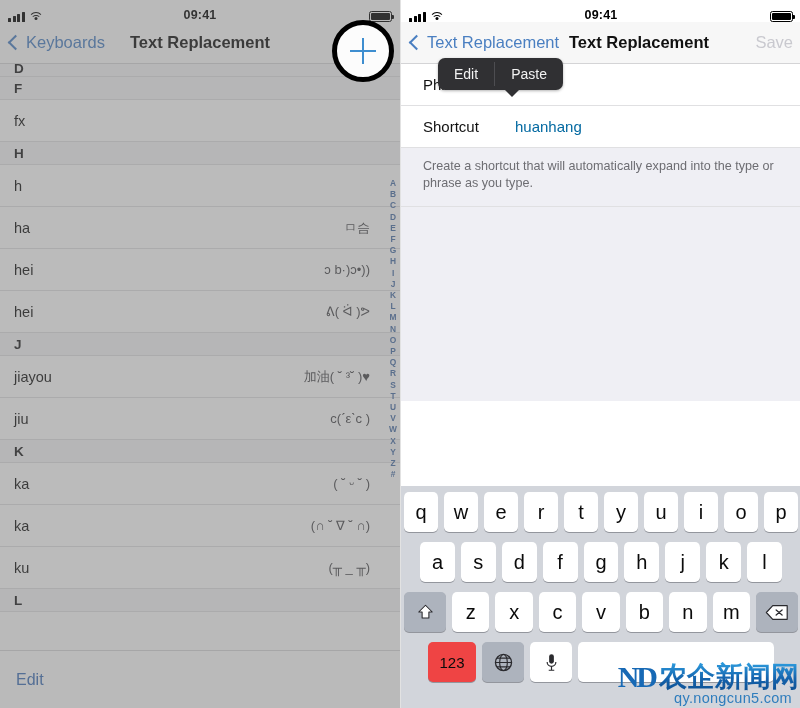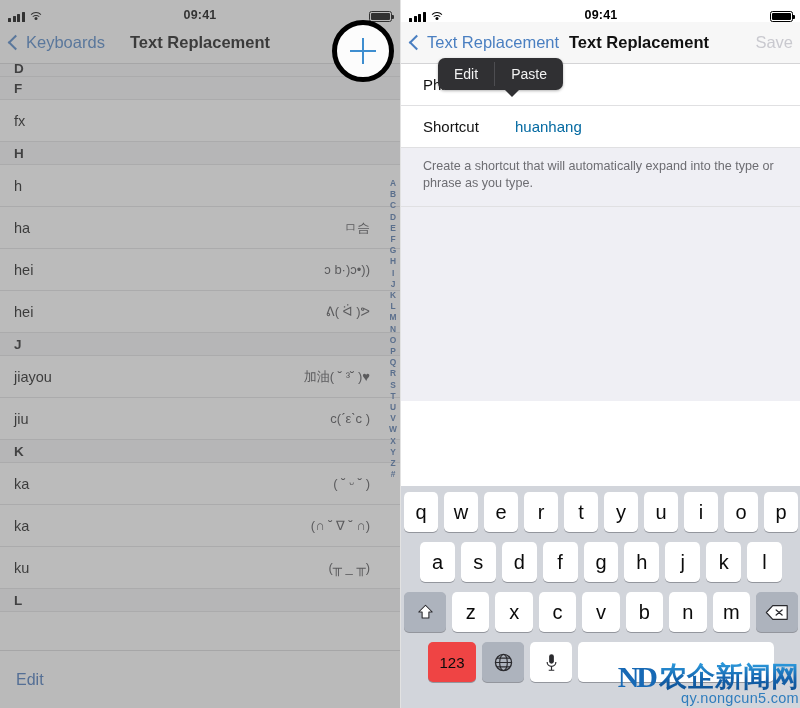--- a/index.html
+++ b/index.html
@@ -286,21 +286,21 @@
   .wm-cn {
     font-size: 28px; font-weight: bold; line-height: 30px;
     background: linear-gradient(180deg,#2e9ee0 0%,#1463ad 55%,#0d4f92 100%);
     -webkit-background-clip: text;
     background-clip: text;
     color: transparent;
     letter-spacing: 0px;
   }
   .wm-url {
     font-size: 14.5px; color: #2f7dbd; letter-spacing: .3px;
-    margin-top: -2px; margin-right: 0;
+    margin-top: -2px; margin-right: 7px;
   }
 </style>
 </head>
 <body>
 
 <div class="screen left-screen">
 
   <div class="status-bar">
     <div class="status-left">
       <div class="signal-bars">

